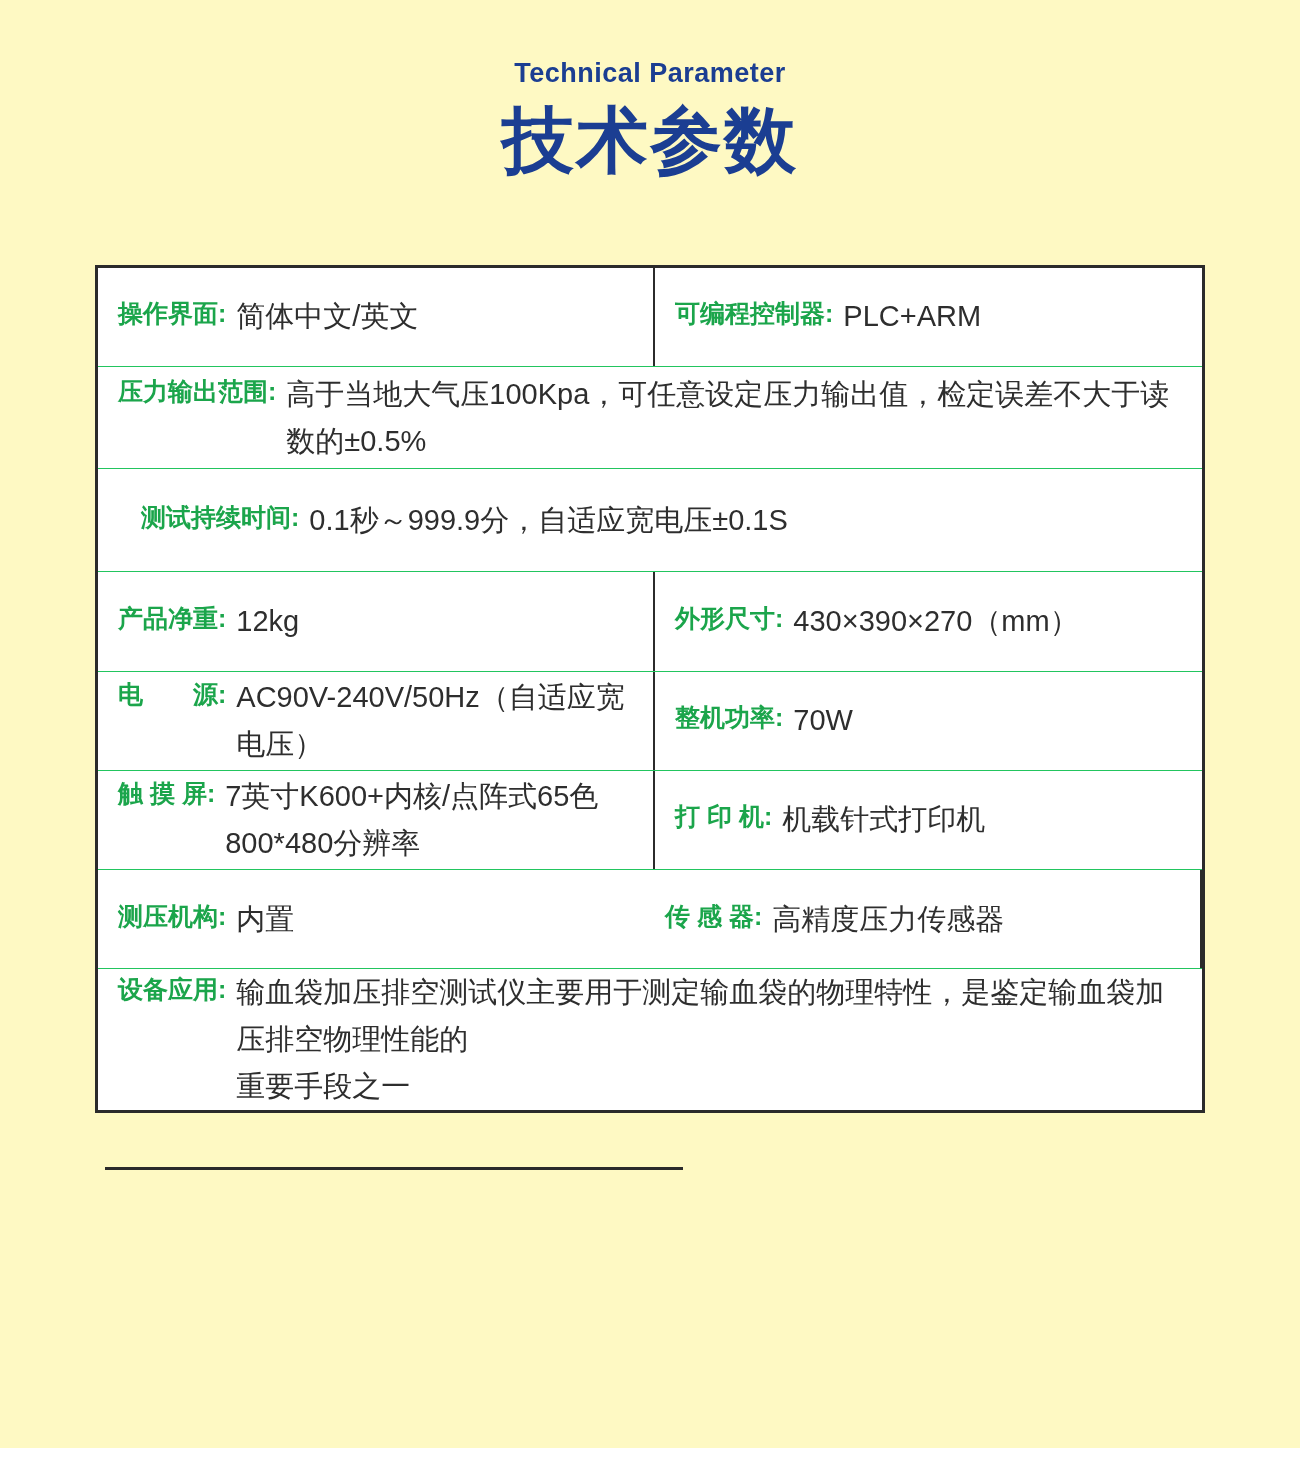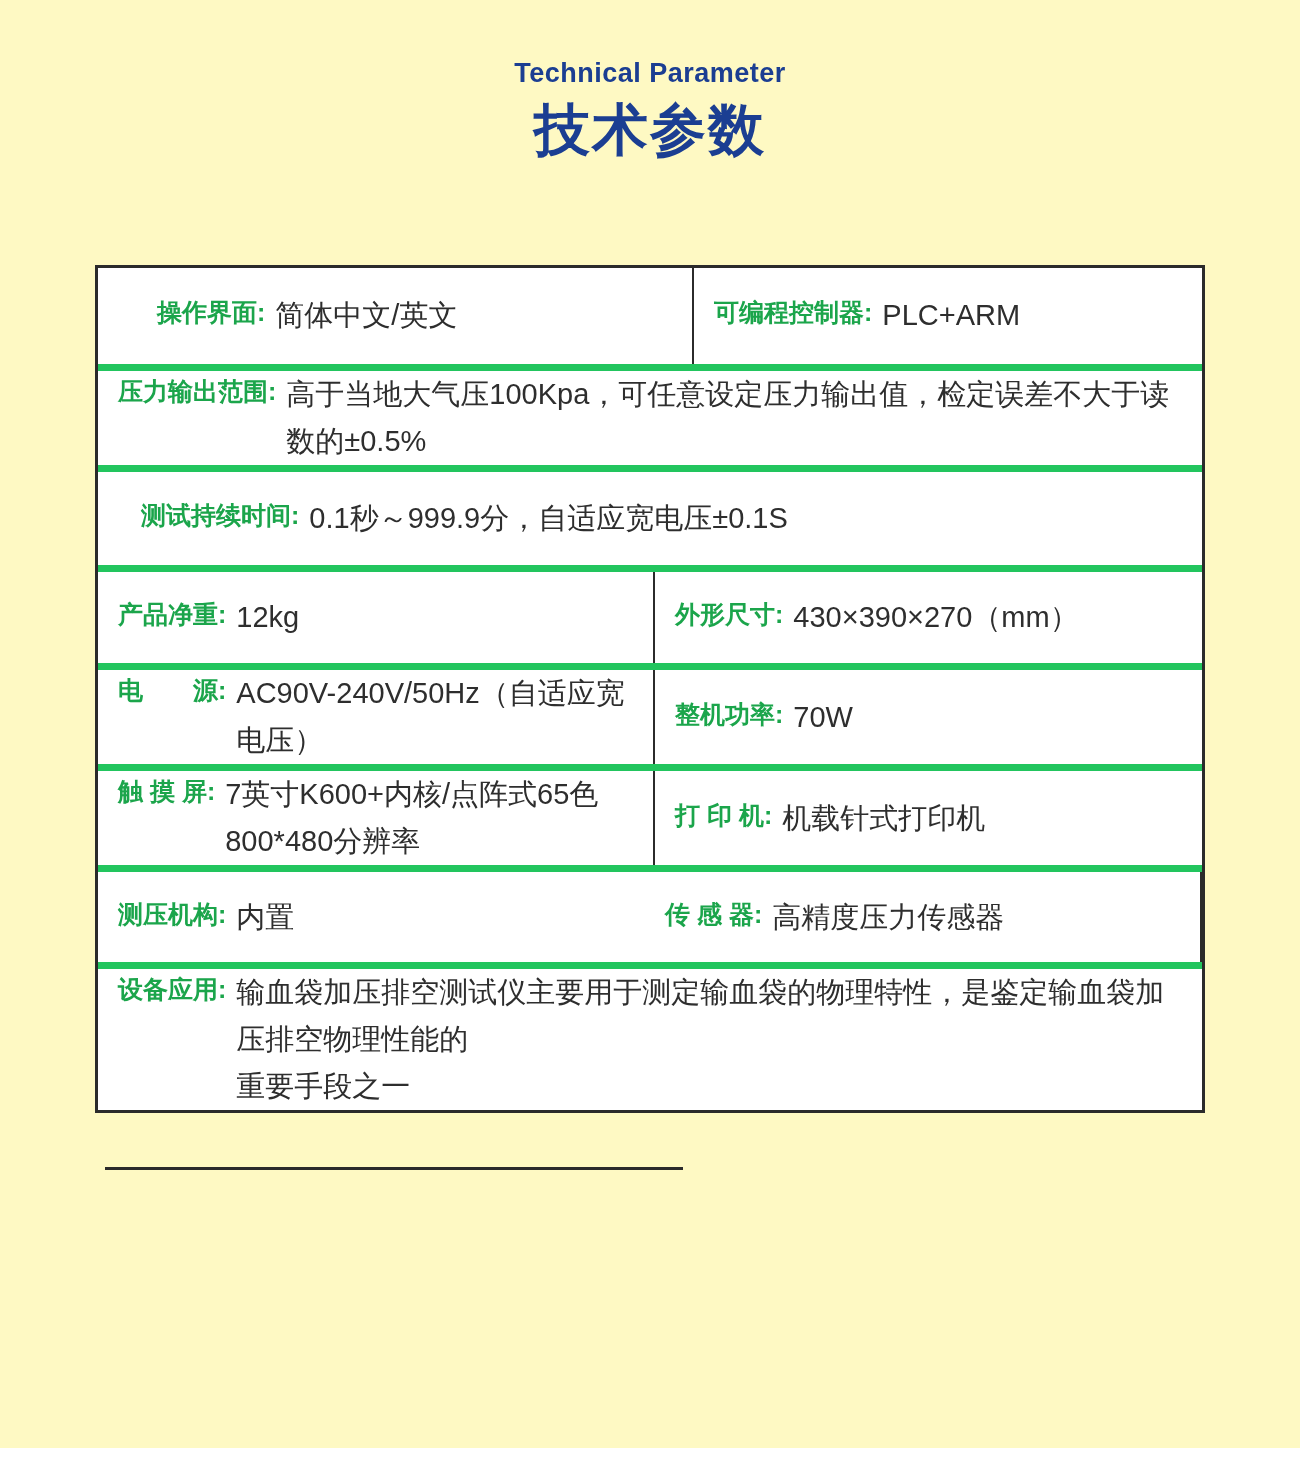--- a/index.html
+++ b/index.html
@@ -13,36 +13,36 @@
   
   .header { position:absolute; top:0; left:0; width:100%; text-align:center; }
   .subtitle {
     margin-top:58px;
     font-size:27px; font-weight:bold;
     color:#1b3e92;
     letter-spacing:0.5px;
   }
   .title {
     margin-top:4px;
-    font-size:56px; font-weight:bold;
+    font-size:72px; font-weight:bold;
     color:#1b3e92;
     letter-spacing:2px;
   }
   
   .spec-table {
     position:absolute; left:95px; top:265px;
     width:1110px; height:848px;
     border:3px solid #2b2b2b;
     box-sizing:border-box;
     display:flex; flex-direction:column;
     background:#ffffff;
   }
-  .row { display:flex; border-top:7px solid #22c55e; box-sizing:border-box; }
+  .row { display:flex; border-top:1px solid #22c55e; box-sizing:border-box; }
   .row:first-child { border-top:none; }
-  .rh1 { height:103px;padding-left:39px; }
+  .rh1 { height:103px; }
   .rh2 { height:108px; }
   .rh3 { height:108px;padding-left:23px; }
   .rh4 { height:105px; }
   .rh5 { height:104px; }
   .rh6 { height:105px; }
   .rh7 { height:104px; }
   .rh8 { flex:1; }
   .cell {
     display:flex; align-items:center;
     padding:0 18px 0 20px;

